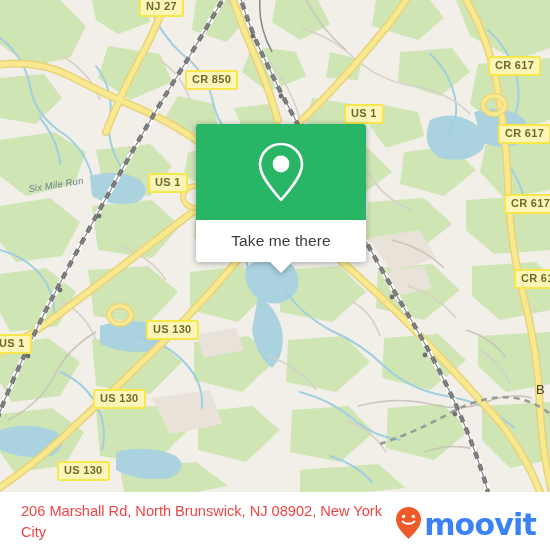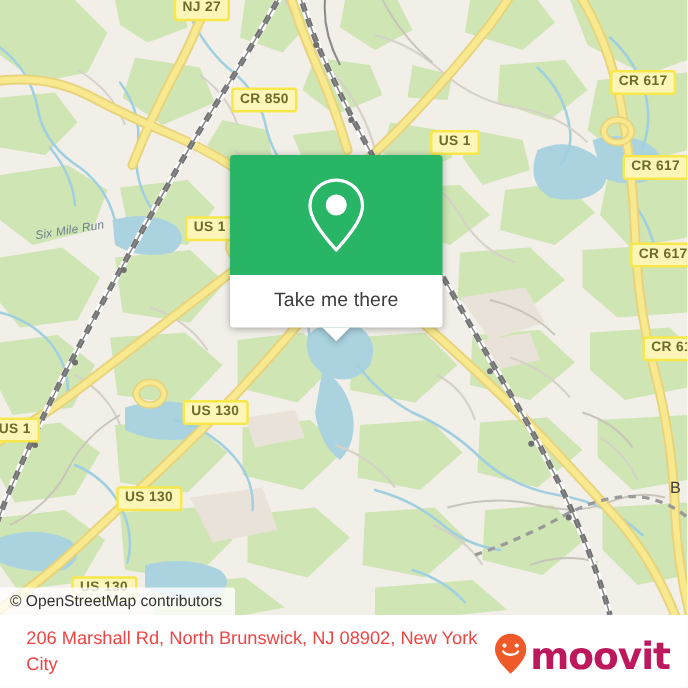--- a/index.html
+++ b/index.html
@@ -93,21 +93,21 @@
     font-family: "Liberation Sans", sans-serif;
     font-size: 12.5px;
     color: #333333;
     white-space: nowrap;
     border-top-right-radius: 2px;
   }
 
   
   #popup-card {
     position: absolute;
-    left: 184px;
+    left: 196px;
     top: 124px;
     width: 184px;
     filter: drop-shadow(0 1px 3px rgba(0,0,0,0.32));
   }
   #popup-head {
     width: 170px;
     height: 96px;
     background: #29b566;
     border-top-left-radius: 3px;
     border-top-right-radius: 3px;
@@ -177,21 +177,21 @@
     right: 14px;
     top: 14px;
     display: flex;
     align-items: center;
     gap: 2px;
   }
   #moovit-wordmark {
     font-family: "DejaVu Sans", sans-serif;
     font-size: 30px;
     font-weight: bold;
-    color: #be185d;
+    color: #3b82f6;
     letter-spacing: -0.8px;
     line-height: 30px;
   }
 </style>
 </head>
 <body>
 
 <div id="screenshot">
 
   <div id="map-area">
@@ -440,21 +440,20 @@
             <circle cx="26" cy="24" r="8.4" fill="#ffffff"></circle>
           </svg>
         </span>
       </div>
       <div id="popup-foot">
         <span id="popup-action-label">Take me there</span>
         <span id="popup-tail"></span>
       </div>
     </div>
 
-    <div id="attribution">© OpenStreetMap contributors</div>
   </div>
 
   <div id="footer">
     <div id="footer-inner">
       <div id="footer-address">206 Marshall Rd, North Brunswick, NJ 08902, New York City</div>
 
       <div id="footer-logo">
         <span>
           <svg width="27" height="34" viewBox="0 0 27 34" aria-hidden="true">
             <path d="M13.5 1 C6.6 1 1 6.5 1 13.3 C1 19.4 5.4 25.1 13.5 33 C21.6 25.1 26 19.4 26 13.3 C26 6.5 20.4 1 13.5 1 Z" fill="#ef5a28"></path>

